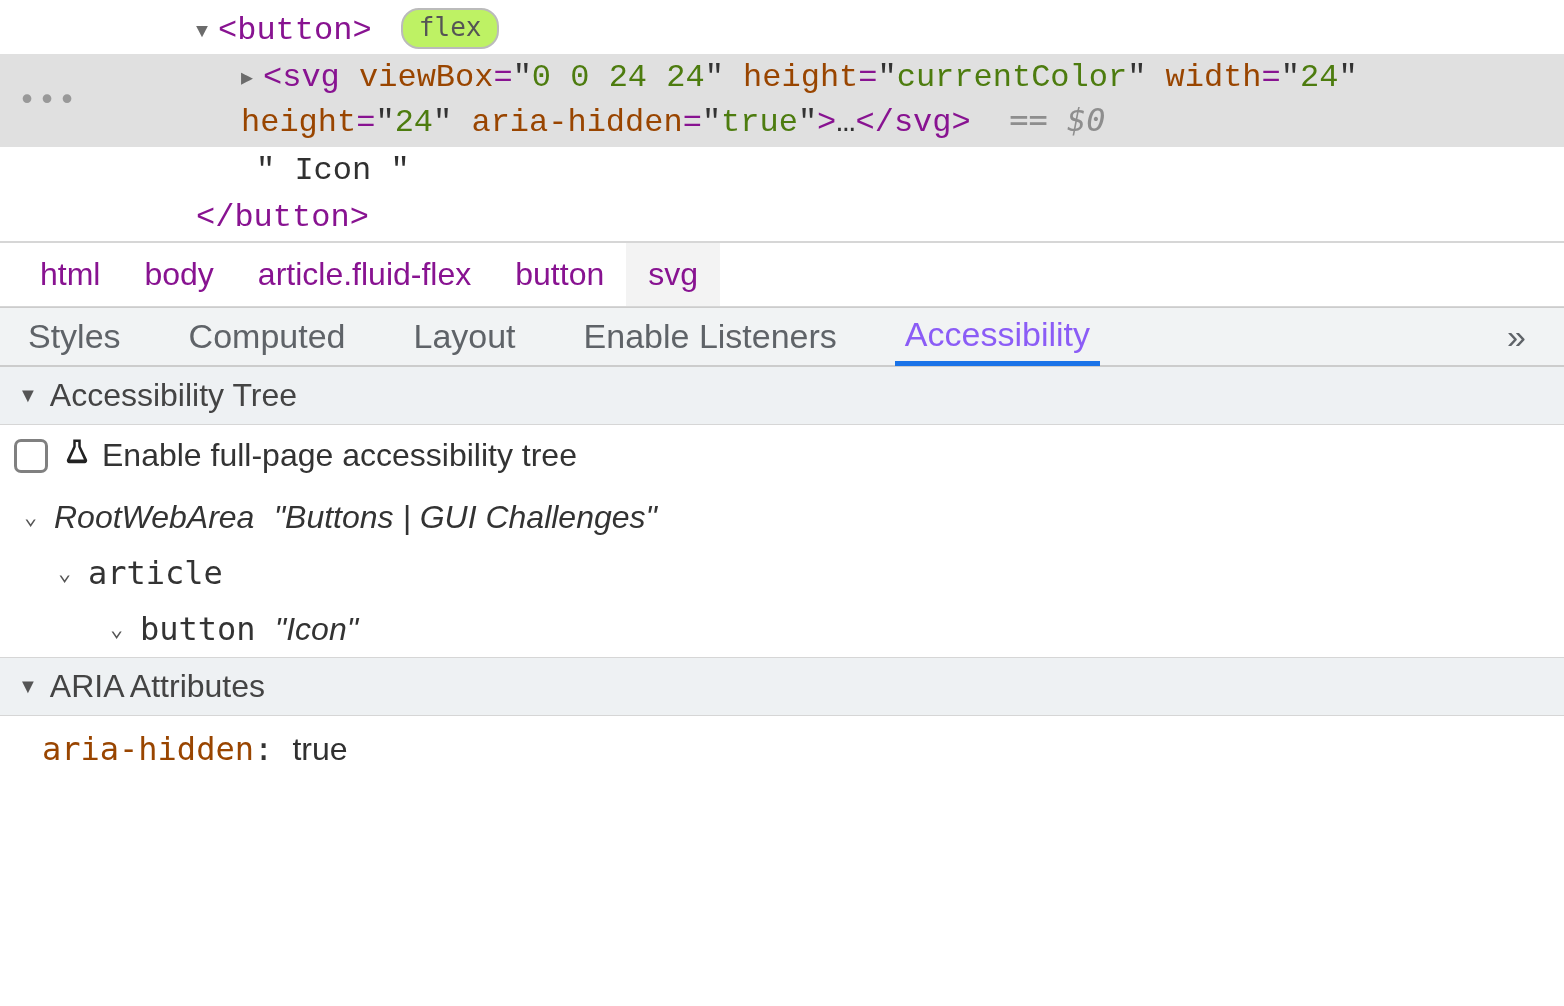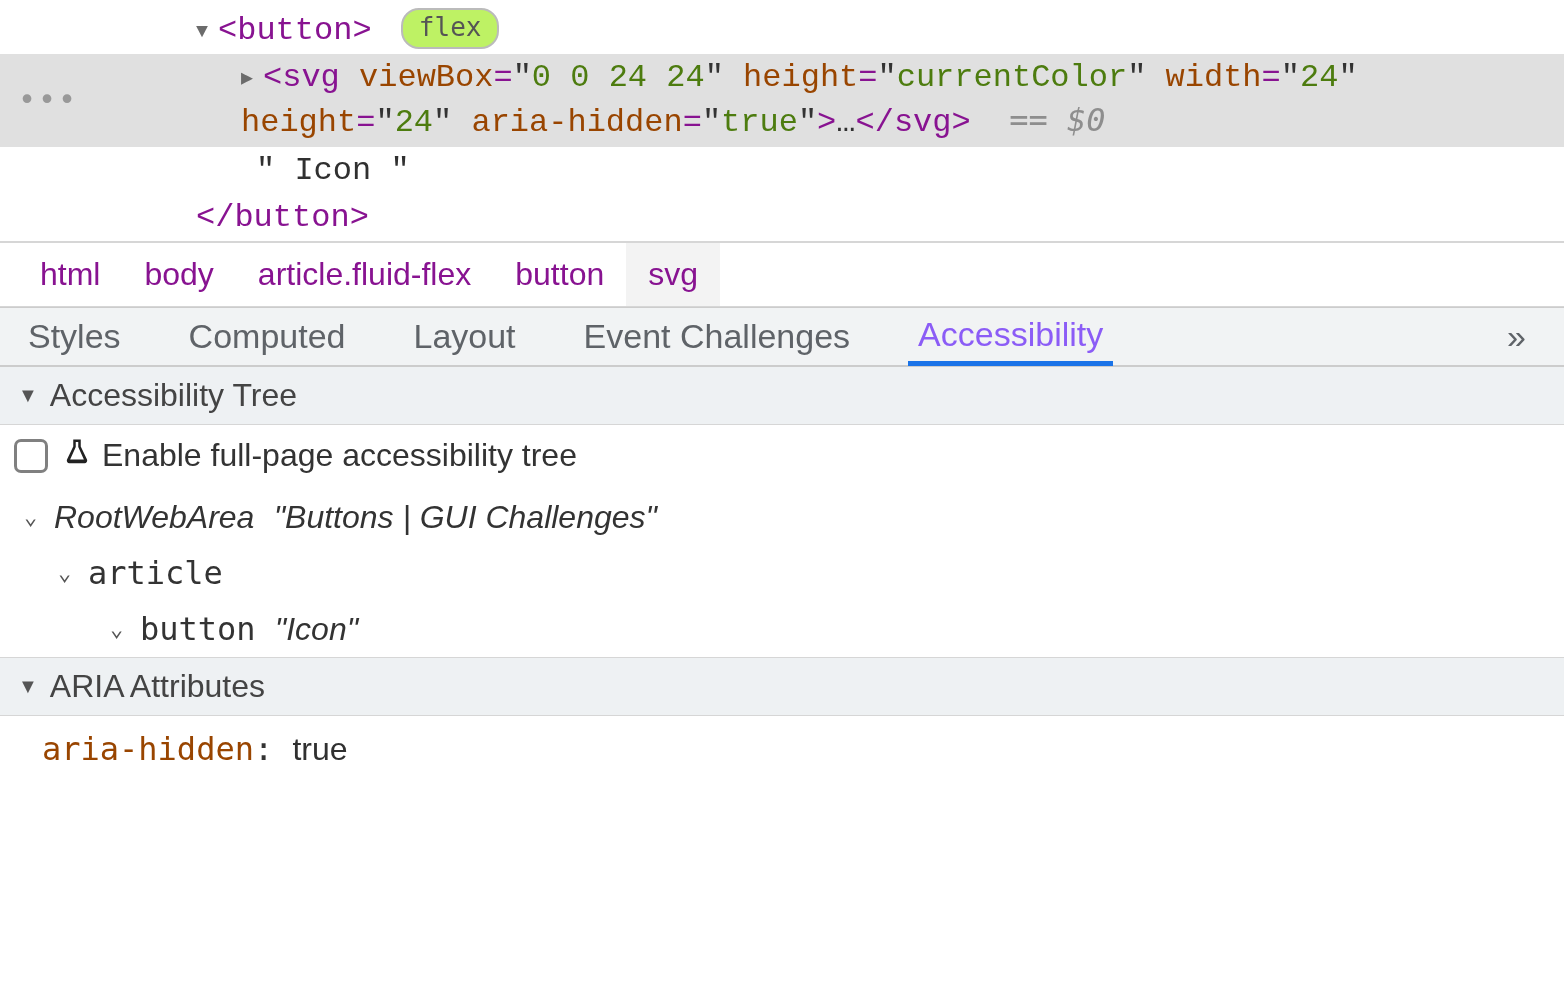--- a/index.html
+++ b/index.html
@@ -250,21 +250,21 @@
   <span class="crumb">body</span>
   <span class="crumb">article.fluid-flex</span>
   <span class="crumb">button</span>
   <span class="crumb active">svg</span>
 </div>
 
 <div class="tabstrip">
   <span class="tab">Styles</span>
   <span class="tab">Computed</span>
   <span class="tab">Layout</span>
-  <span class="tab">Event Challenges</span>
+  <span class="tab">Enable Listeners</span>
   <span class="tab active">Accessibility</span>
   <span class="more">»</span>
 </div>
 
 <div class="section-header">
   <span class="tw">▼</span>
   <span>Accessibility Tree</span>
 </div>
 
 <div class="checkbox-row">

